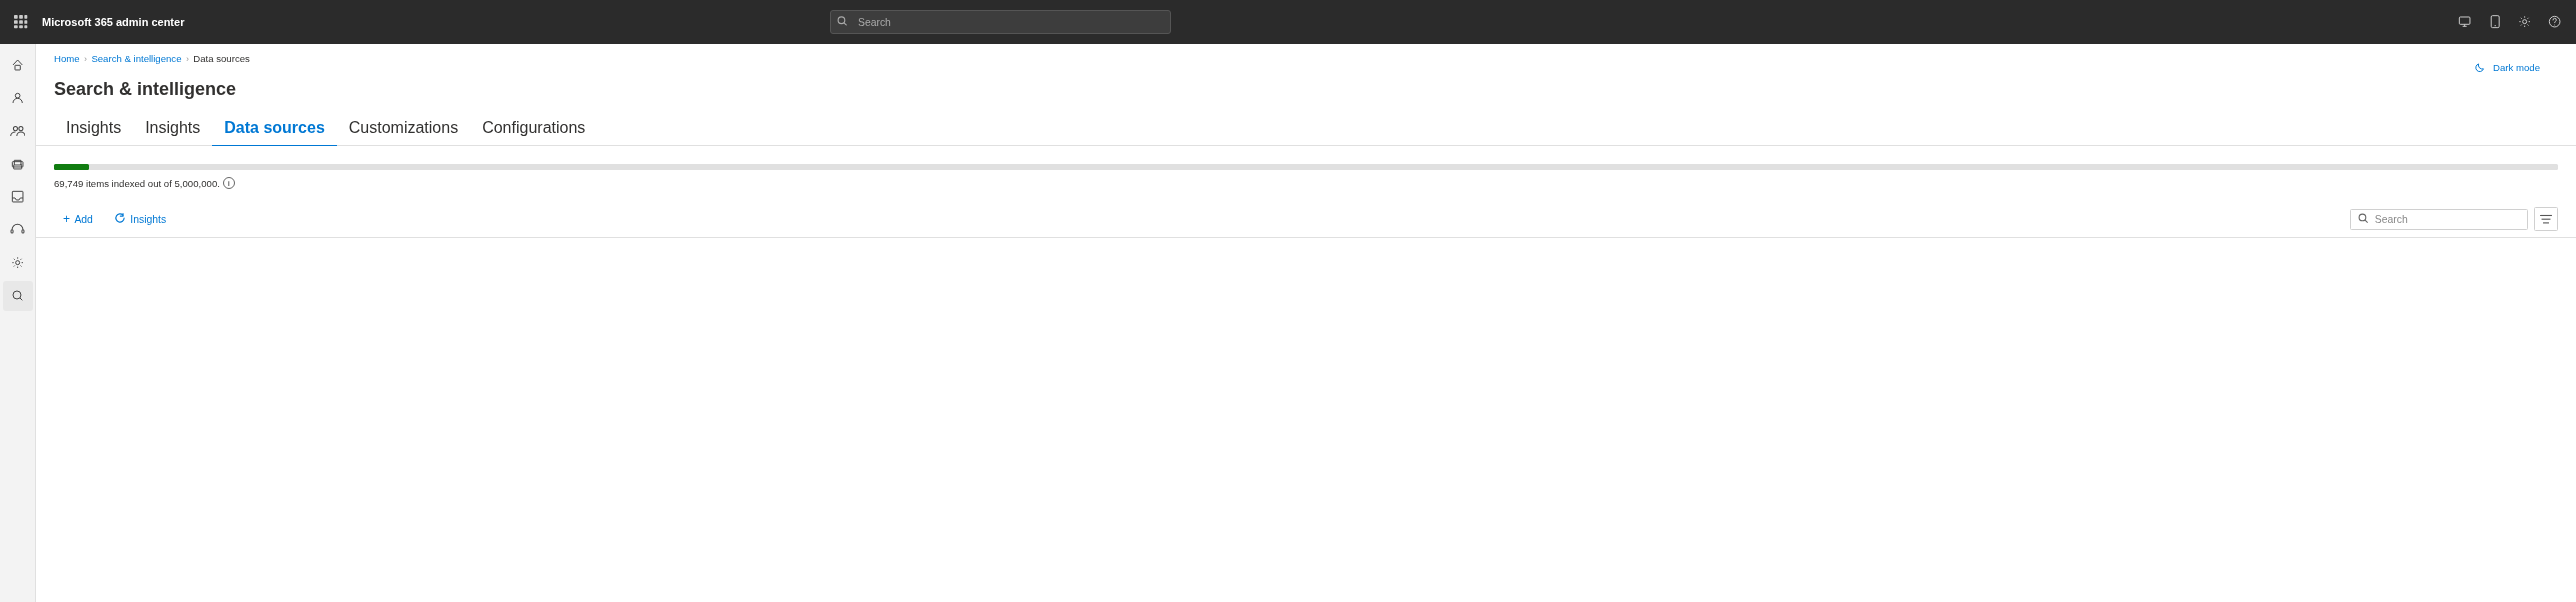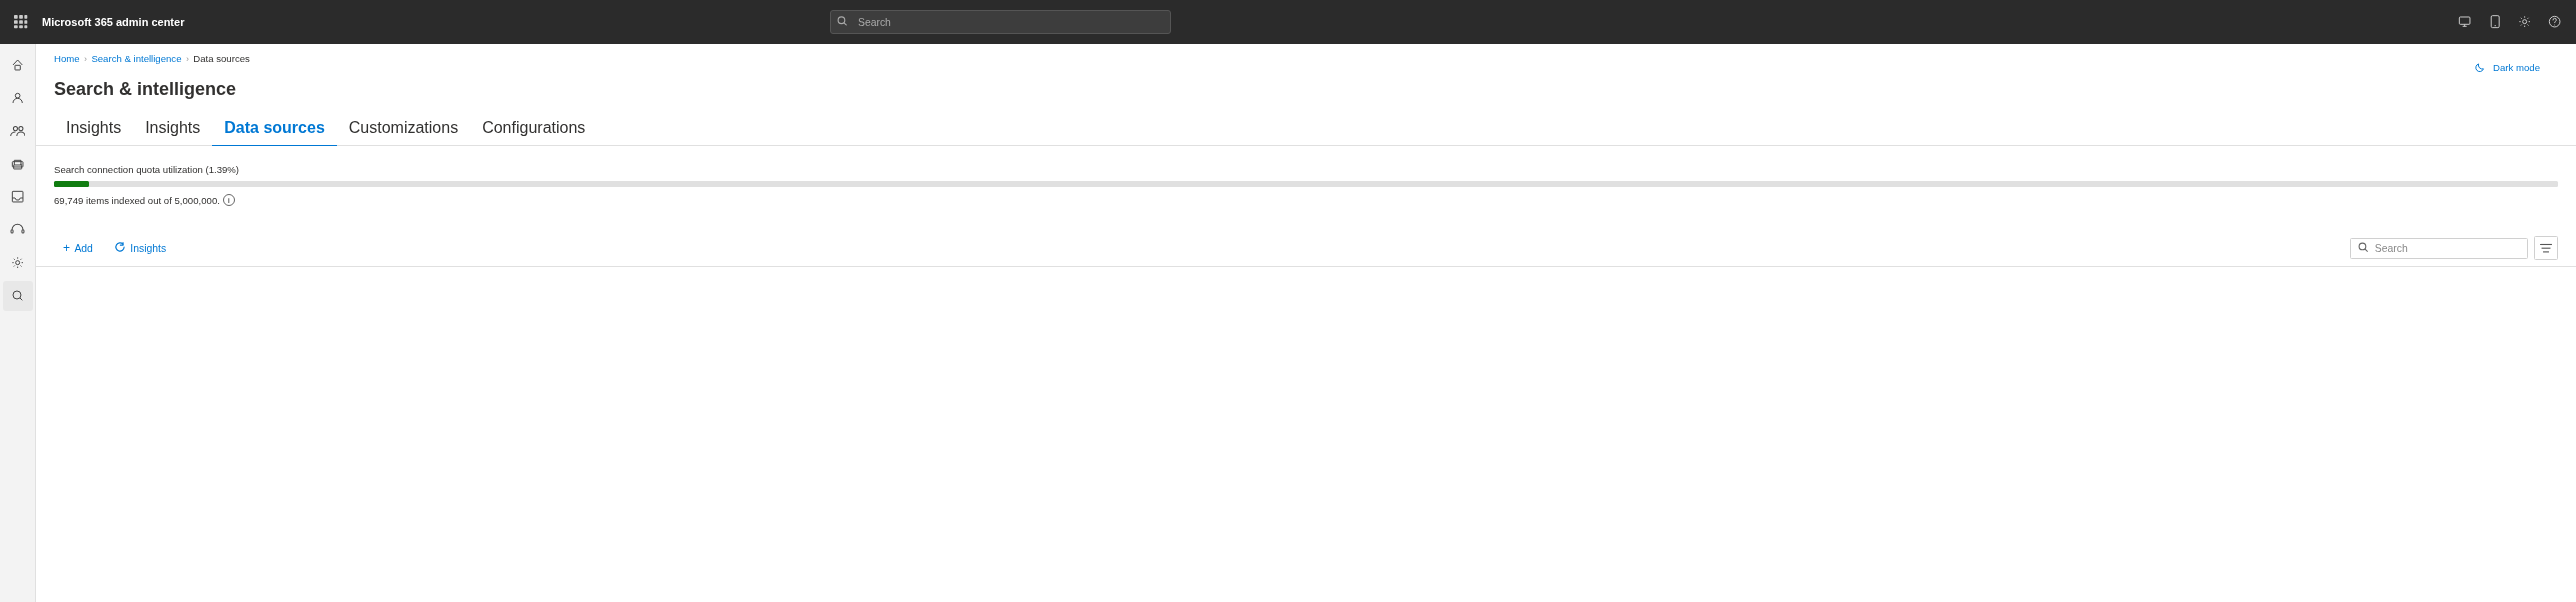--- a/index.html
+++ b/index.html
@@ -219,21 +219,20 @@
 
     .progress-bar-fill {
       height: 100%;
       background: #107c10;
       border-radius: 1.5px;
     }
 
     .quota-detail {
       font-size: 9.6px;
       color: #323130;
-      margin-bottom: 12px;
       display: flex;
       align-items: center;
       gap: 3px;
     }
 
     .info-icon {
       display: inline-flex;
       align-items: center;
       justify-content: center;
       width: 12px;
@@ -481,21 +480,20 @@
       </div>
       <div class="tab">
         <span>Customizations</span>
       </div>
       <div class="tab">
         <span>Configurations</span>
       </div>
     </div>
 
     <div class="content-section">
-      <div class="quota-label">Search connection quota utilization (1.39%)</div>
       <div class="progress-bar-container">
         <div class="progress-bar-fill" style="width: 1.39%;"></div>
       </div>
       <div class="quota-detail">
         <span>69,749 items indexed out of 5,000,000.</span>
         <span class="info-icon">i</span>
       </div>
     </div>
 
     <div class="toolbar">

